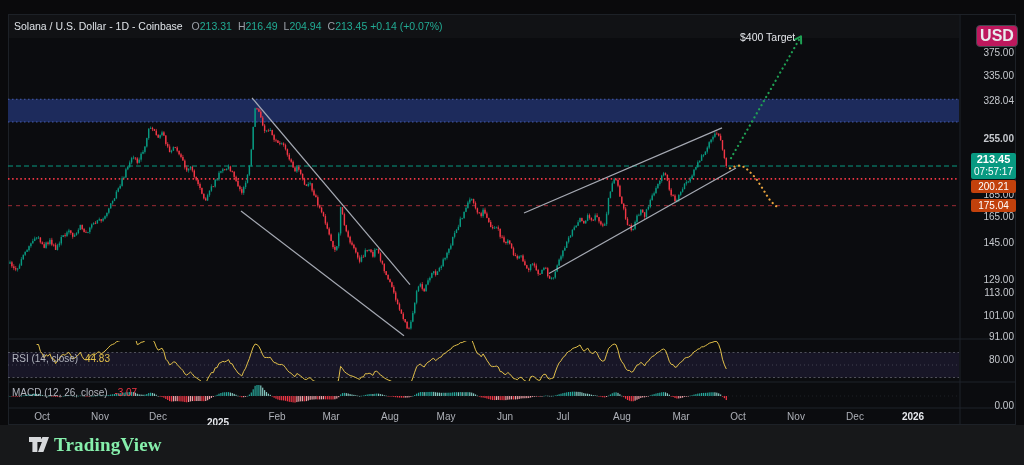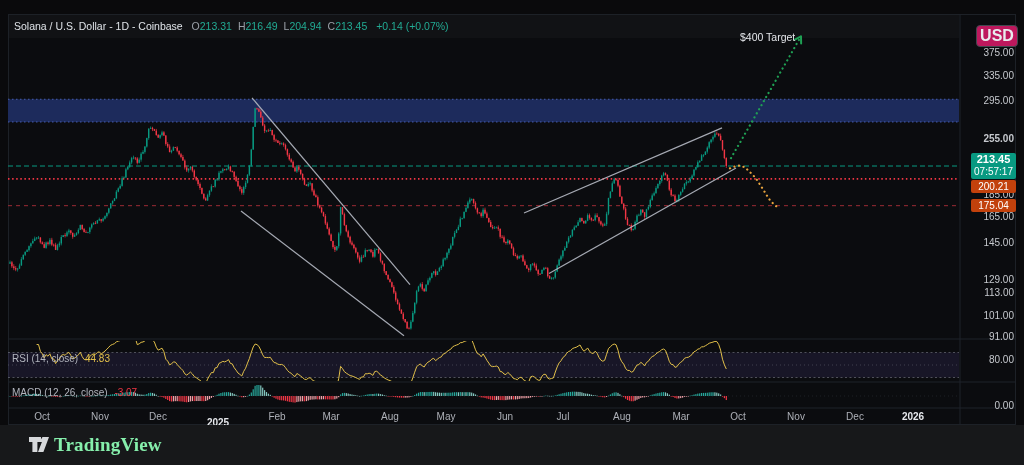--- a/index.html
+++ b/index.html
@@ -7,21 +7,21 @@
   #root{position:relative;width:1024px;height:465px;}
   #topbar{position:absolute;left:0;top:0;width:1024px;height:14px;background:#1a1b1d;z-index:2;}
   #attribution{position:absolute;left:22px;top:1px;font-size:10.5px;font-weight:700;color:#ececec;letter-spacing:.1px;}
   #widget-bg{position:absolute;left:8px;top:14px;width:1008px;height:411px;background:#0b0c0f;
     border:1px solid #1d2127;box-sizing:border-box;z-index:0;}
   #legend-strip{position:absolute;left:9px;top:15px;width:950px;height:23px;background:rgba(255,255,255,0.028);z-index:1;}
   #chart-svg{position:absolute;left:0;top:0;z-index:1;}
   #legend{position:absolute;left:14px;top:20px;font-size:10.5px;color:#dfe3e8;z-index:3;white-space:nowrap;}
   #legend .k{color:#9aa0a8;margin-left:6px;}
   #legend .v{color:#22ab94;}
-  #legend .chg{color:#22ab94;margin-left:6px;}
+  #legend .chg{color:#22ab94;margin-left:0;}
   #target-label{position:absolute;font-size:10.5px;color:#e4e6ea;z-index:3;}
   #usd-btn{position:absolute;left:976px;top:25px;width:40px;height:20px;border:1px solid #43474f;border-radius:4px;
     color:#e9ebee;font-size:16px;font-weight:700;text-align:center;line-height:20px;z-index:3;background:#be185d;}
   #price-axis{position:absolute;left:960px;top:14px;width:64px;height:411px;z-index:2;}
   .axis-label{position:absolute;right:10px;font-size:10px;color:#c6c9ce;z-index:1;}
   .badge{position:absolute;left:11px;width:45px;border-radius:2px;color:#fff;text-align:center;z-index:3;}
   #last-badge{background:#089981;height:26px;}
   #last-badge .bv{font-size:11px;font-weight:700;line-height:13px;}
   #last-badge .cd{font-size:10px;line-height:12px;}
   .alert-badge{background:#c2410c;height:13px;font-size:10px;line-height:13px;}
@@ -1239,21 +1239,21 @@
     <div id="last-badge" class="badge" style="top: 139px;">
       <div class="bv">213.45</div>
       <div class="cd">07:57:17</div>
     </div>
     <div id="alert-badge-1" class="badge alert-badge" style="top: 166px;">200.21</div>
     <div id="alert-badge-2" class="badge alert-badge" style="top: 185.178px;">175.04</div>
     <div class="axis-label" style="top:340px">80.00</div>
     <div class="axis-label" style="top:386px">0.00</div>
   <div class="axis-label" style="top: 33.2953px;">375.00</div>
       <div class="axis-label" style="top: 55.8544px;">335.00</div>
-      <div class="axis-label" style="top: 81.2855px;">295.00</div>
+      <div class="axis-label" style="top: 81.2855px;">328.04</div>
       <div class="axis-label" style="top: 119px; font-weight: bold;">255.00</div>
       <div class="axis-label" style="top: 174.609px;">185.00</div>
       <div class="axis-label" style="top: 197.491px;">165.00</div>
       <div class="axis-label" style="top: 223.334px;">145.00</div>
       <div class="axis-label" style="top: 260px;">129.00</div>
       <div class="axis-label" style="top: 273.203px;">113.00</div>
       <div class="axis-label" style="top: 295.656px;">101.00</div>
       <div class="axis-label" style="top: 316.509px;">91.00</div>
     </div>
 

